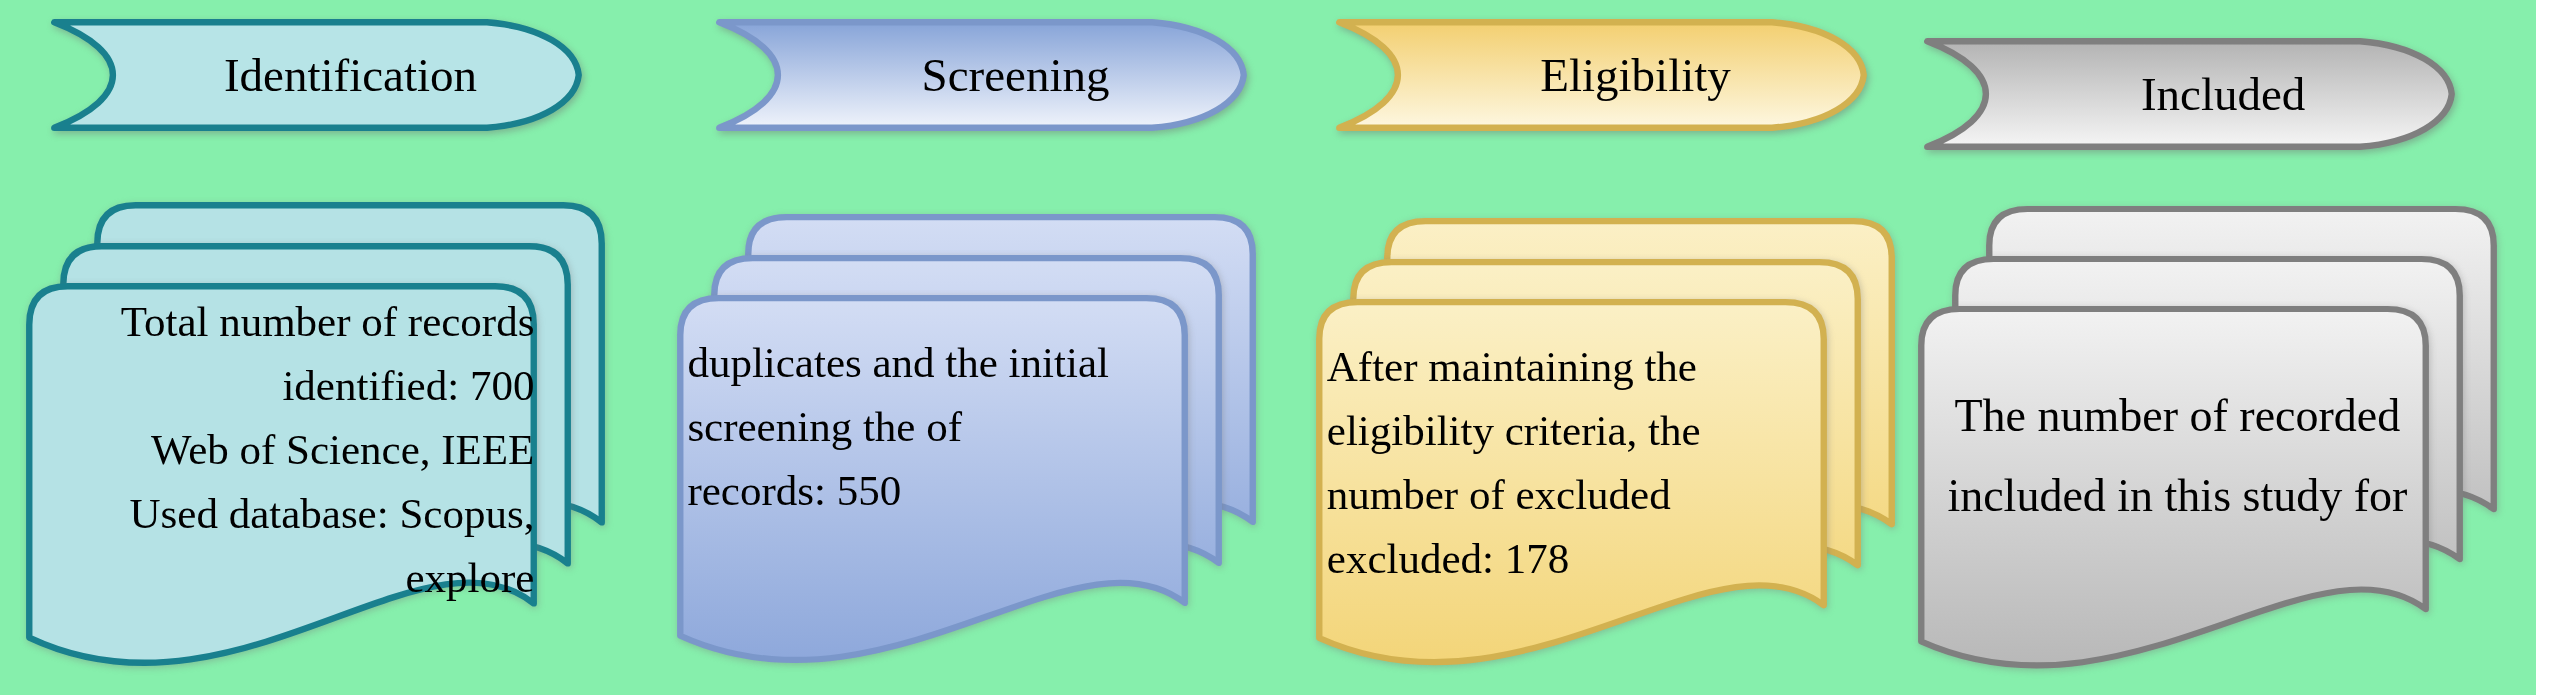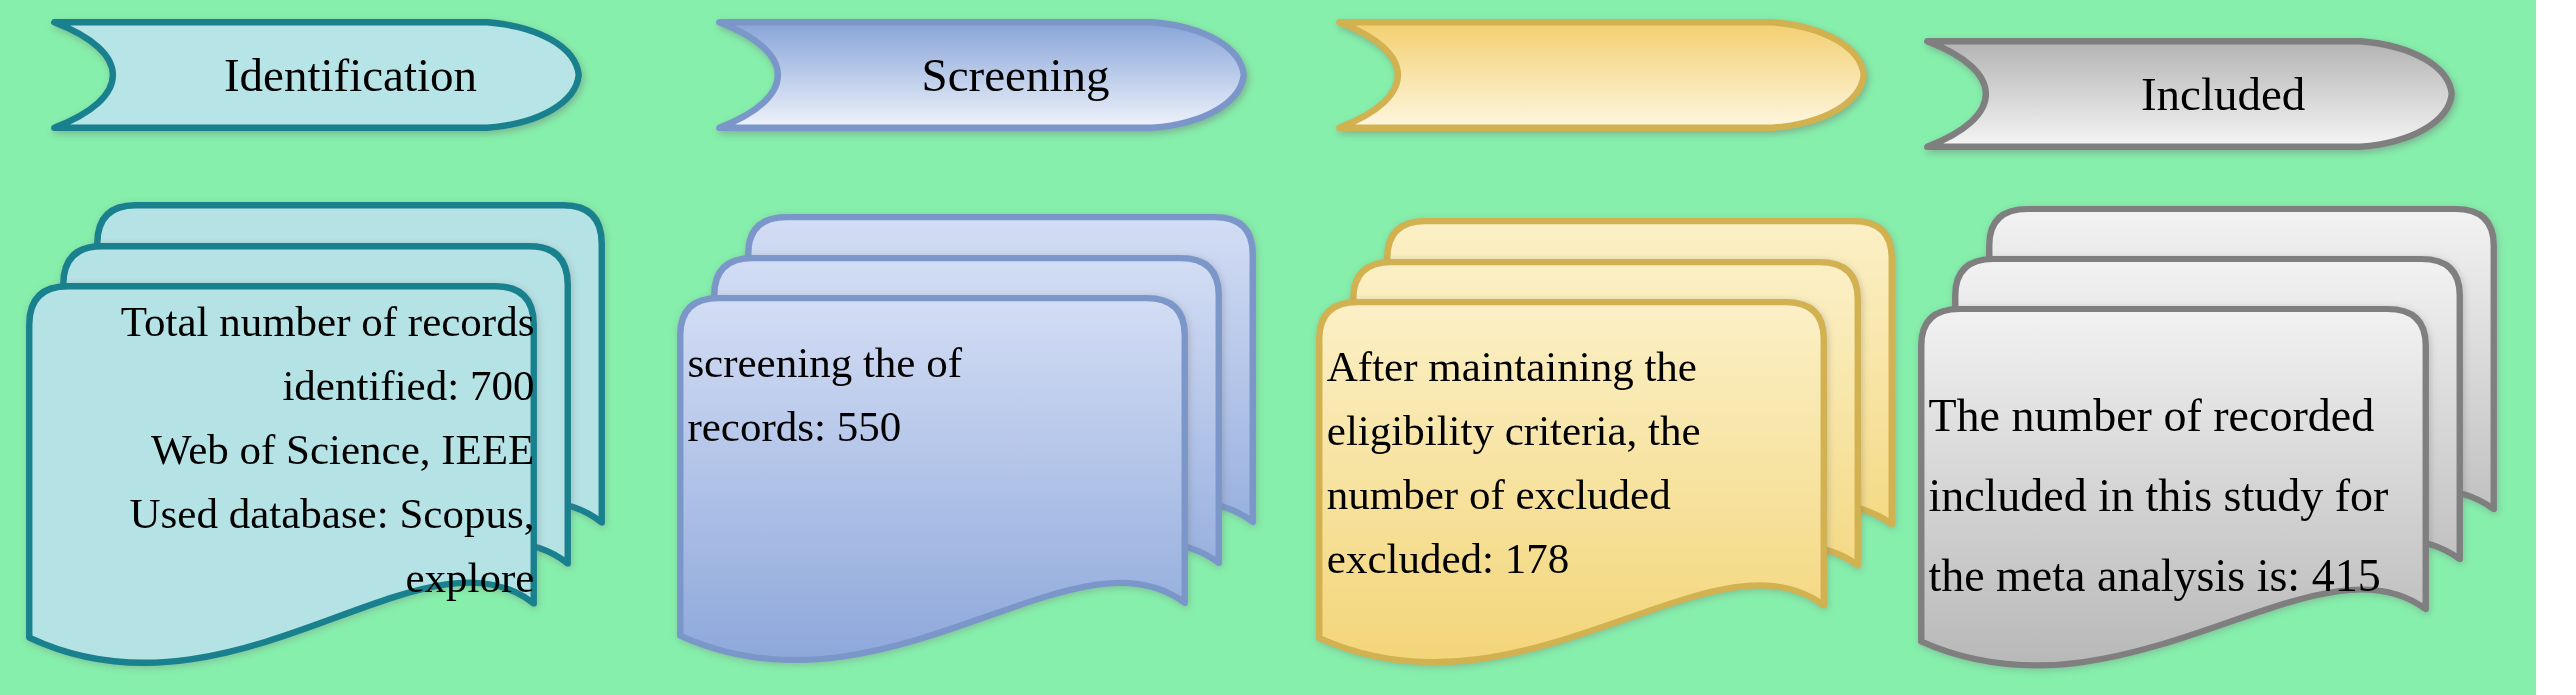--- a/index.html
+++ b/index.html
@@ -52,21 +52,21 @@
   .card-text{
     position:absolute;
     left:calc(var(--sx) + 11.4px);
     width:498px;
     color:#000;
     font-size:43px;line-height:64px;
   }
   .col-0 .card-text{top:calc(var(--sy) + 89px);text-align:right;}
   .col-1 .card-text{top:calc(var(--sy) + 118px);}
   .col-2 .card-text{top:calc(var(--sy) + 118px);}
-  .col-3 .card-text{top:calc(var(--sy) + 171px);font-size:46px;line-height:80px;}
+  .col-3 .card-text{top:calc(var(--sy) + 171px);font-size:46px;line-height:80px;text-align:center;}
   .line{white-space:nowrap;}
 </style>
 </head>
 <body>
 
 <div class="canvas">
 
   <div class="column col-0">
     <svg class="banner-svg" viewBox="0 0 750 160" preserveAspectRatio="none">
       <defs>
@@ -120,39 +120,41 @@
     <svg class="card card-back" viewBox="0 0 722 578" preserveAspectRatio="none">
       <path d="M 6 60 Q 6 6 60 6 L 662 6 Q 716 6 716 60 L 716 452 C 562 330 295 636 6 500 L 6 60 Z" fill="url(#g-card-1)" stroke-width="9" stroke-linejoin="round" stroke="#7b97ca"></path>
     </svg>
     <svg class="card card-mid" viewBox="0 0 722 578" preserveAspectRatio="none">
       <path d="M 6 60 Q 6 6 60 6 L 662 6 Q 716 6 716 60 L 716 452 C 562 330 295 636 6 500 L 6 60 Z" fill="url(#g-card-1)" stroke-width="9" stroke-linejoin="round" stroke="#7b97ca"></path>
     </svg>
     <svg class="card card-front" viewBox="0 0 722 578" preserveAspectRatio="none">
       <path d="M 6 60 Q 6 6 60 6 L 662 6 Q 716 6 716 60 L 716 452 C 562 330 295 636 6 500 L 6 60 Z" fill="url(#g-card-1)" stroke-width="9" stroke-linejoin="round" stroke="#7b97ca"></path>
     </svg>
     <div class="card-text">
+      <div class="line">duplicates and the initial</div>
       <div class="line">screening the of</div>
       <div class="line">records: 550</div>
     </div>
   </div>
 
   <div class="column col-2">
     <svg class="banner-svg" viewBox="0 0 750 160" preserveAspectRatio="none">
       <defs>
         <linearGradient id="g-banner-2" x1="0" y1="0" x2="0" y2="1">
           <stop offset="0" stop-color="#f3cf70"></stop>
           <stop offset="1" stop-color="#fdf7e0"></stop>
         </linearGradient>
         <linearGradient id="g-card-2" x1="0" y1="0" x2="0" y2="1">
           <stop offset="0" stop-color="#fbf0c6"></stop>
           <stop offset="1" stop-color="#f3d579"></stop>
         </linearGradient>
       </defs>
       <path d="M 6 6 L 615 6 C 690 12 740 42 744 80 C 740 118 690 148 615 154 L 6 154 C 116 112 116 48 6 6 Z" fill="url(#g-banner-2)" stroke-width="9" stroke-linejoin="round" stroke="#d2b150"></path>
     </svg>
+    <div class="banner-label">Eligibility</div>
 
     <svg class="card card-back" viewBox="0 0 722 578" preserveAspectRatio="none">
       <path d="M 6 60 Q 6 6 60 6 L 662 6 Q 716 6 716 60 L 716 452 C 562 330 295 636 6 500 L 6 60 Z" fill="url(#g-card-2)" stroke-width="9" stroke-linejoin="round" stroke="#d2b150"></path>
     </svg>
     <svg class="card card-mid" viewBox="0 0 722 578" preserveAspectRatio="none">
       <path d="M 6 60 Q 6 6 60 6 L 662 6 Q 716 6 716 60 L 716 452 C 562 330 295 636 6 500 L 6 60 Z" fill="url(#g-card-2)" stroke-width="9" stroke-linejoin="round" stroke="#d2b150"></path>
     </svg>
     <svg class="card card-front" viewBox="0 0 722 578" preserveAspectRatio="none">
       <path d="M 6 60 Q 6 6 60 6 L 662 6 Q 716 6 716 60 L 716 452 C 562 330 295 636 6 500 L 6 60 Z" fill="url(#g-card-2)" stroke-width="9" stroke-linejoin="round" stroke="#d2b150"></path>
     </svg>
@@ -185,18 +187,17 @@
     </svg>
     <svg class="card card-mid" viewBox="0 0 722 578" preserveAspectRatio="none">
       <path d="M 6 60 Q 6 6 60 6 L 662 6 Q 716 6 716 60 L 716 452 C 562 330 295 636 6 500 L 6 60 Z" fill="url(#g-card-3)" stroke-width="9" stroke-linejoin="round" stroke="#7f7f7f"></path>
     </svg>
     <svg class="card card-front" viewBox="0 0 722 578" preserveAspectRatio="none">
       <path d="M 6 60 Q 6 6 60 6 L 662 6 Q 716 6 716 60 L 716 452 C 562 330 295 636 6 500 L 6 60 Z" fill="url(#g-card-3)" stroke-width="9" stroke-linejoin="round" stroke="#7f7f7f"></path>
     </svg>
     <div class="card-text">
       <div class="line">The number of recorded</div>
       <div class="line">included in this study for</div>
-      <div class="line">the meta analysis is: 415</div>
     </div>
   </div>
 
 </div>
 
 
 </body></html>

